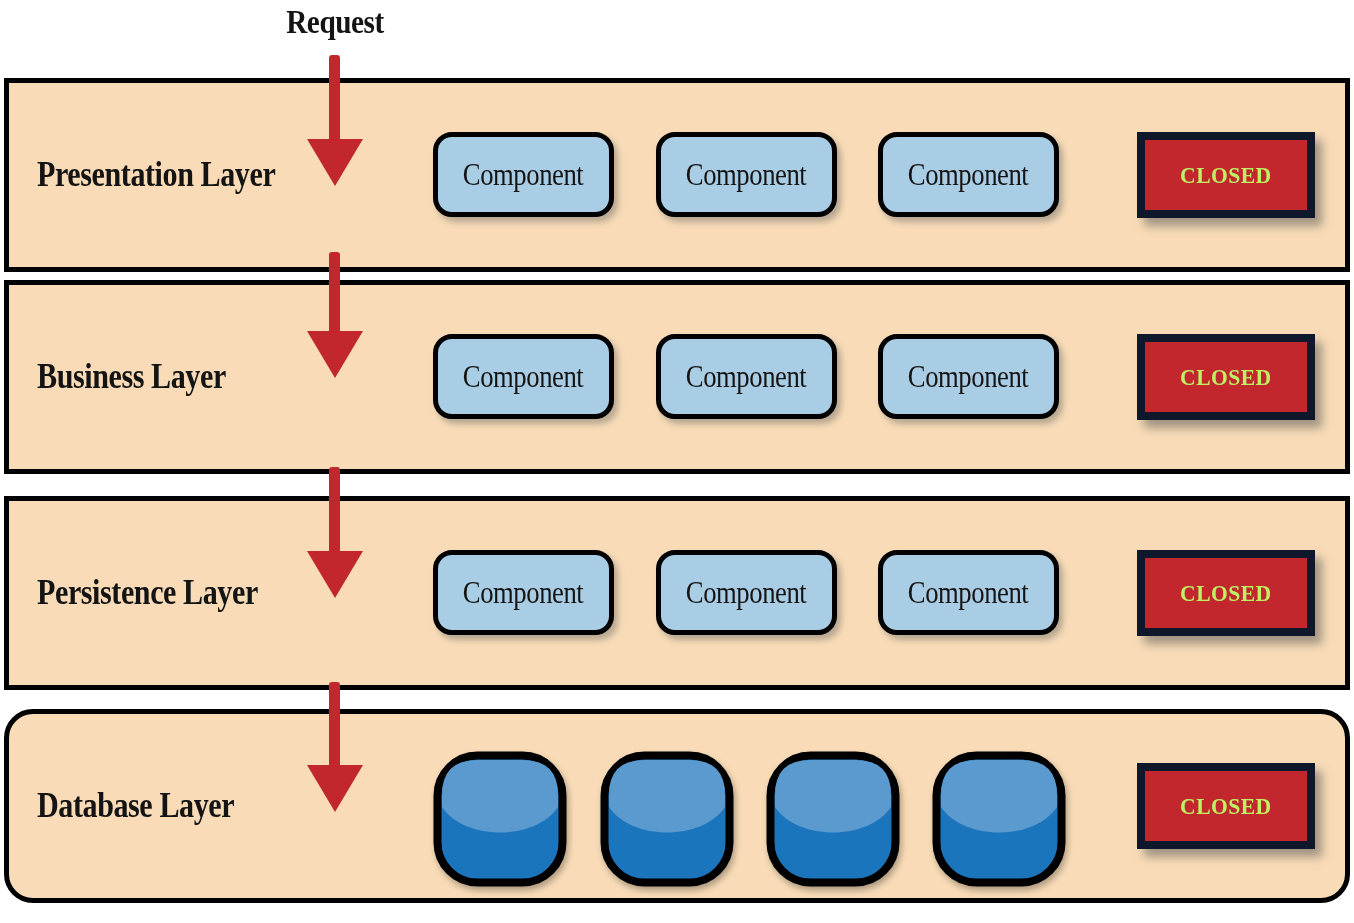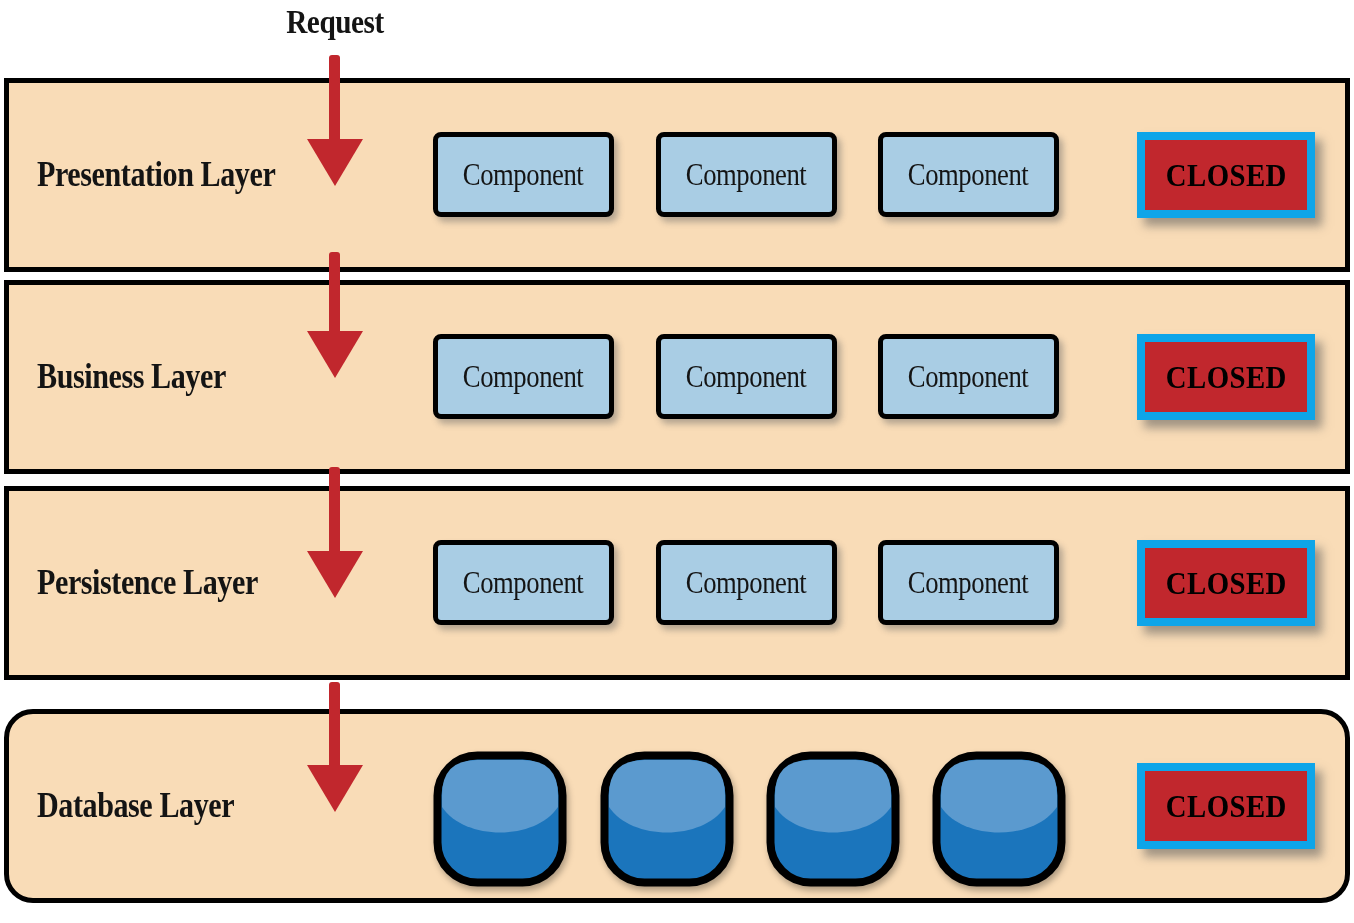--- a/index.html
+++ b/index.html
@@ -6,47 +6,47 @@
   body{font-family:"Liberation Sans", sans-serif; -webkit-font-smoothing:antialiased;}
   .stage{position:relative;width:1354px;height:923px;background:#ffffff;overflow:hidden;font-family:Liberation Serif, serif;}
 
   
   .band{
     position:absolute;left:4px;width:1346px;height:194px;
     background:#F9DCB7;border:5px solid #000;box-sizing:border-box;
   }
   .band-presentation{top:78px;}
   .band-business{top:280px;}
-  .band-persistence{top:486px;text-align:center;}
+  .band-persistence{top:496px;text-align:center;}
   .band-database{top:709px;border-radius:29px;}
 
   .layer-name{
     position:absolute;left:28px;top:50%;
     transform:translateY(-50%) scaleX(0.86);transform-origin:left center;
     font-size:35px;font-weight:bold;color:#141414;white-space:nowrap;
     letter-spacing:-0.5px;
   }
 
   
   .component{
     position:absolute;top:49px;width:181px;height:85px;box-sizing:border-box;
-    background:#A9CDE4;border:5px solid #000;border-radius:8px;
+    background:#A9CDE4;border:5px solid #000;border-radius:19px;
     display:flex;align-items:center;justify-content:center;
     font-size:31px;color:#141414;
     box-shadow:4px 5px 6px rgba(100,100,100,0.45);
   }
   .comp-0{left:424px;} .comp-1{left:647px;} .comp-2{left:869px;}
   .component .cond{display:inline-block;transform:scaleX(0.86);white-space:nowrap;letter-spacing:-0.5px;}
 
   
   .closed{
     position:absolute;top:49px;left:1128px;width:178px;height:86px;box-sizing:border-box;
-    background:#C1272D;border:8px solid #0ea5e9;
+    background:#C1272D;border:8px solid #0f172a;
     display:flex;align-items:center;justify-content:center;
-    font-size:32px;font-weight:bold;color:#000000;
+    font-size:24px;font-weight:bold;color:#bef264;
     box-shadow:7px 8px 9px rgba(90,90,90,0.55);
   }
   .closed .cond{display:inline-block;transform:scaleX(0.9);letter-spacing:0.5px;}
 
   
   .cylinder{
     position:absolute;top:37px;width:134px;height:136px;
     filter:drop-shadow(2px 4px 3px rgba(0,0,0,0.30));
   }
   .cyl-0{left:424px;} .cyl-1{left:591px;} .cyl-2{left:757px;} .cyl-3{left:923px;}

